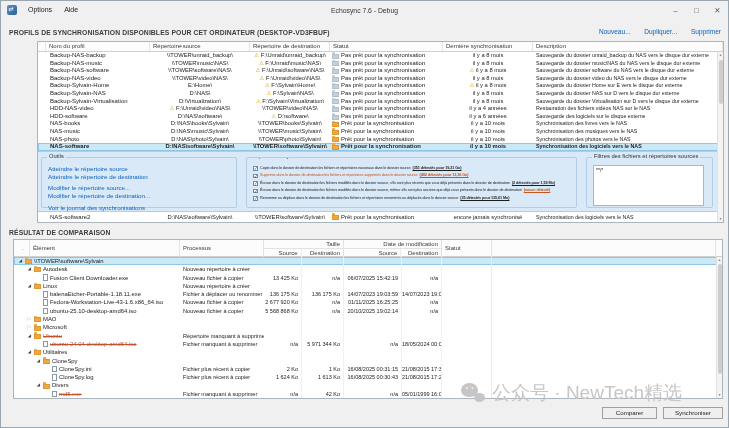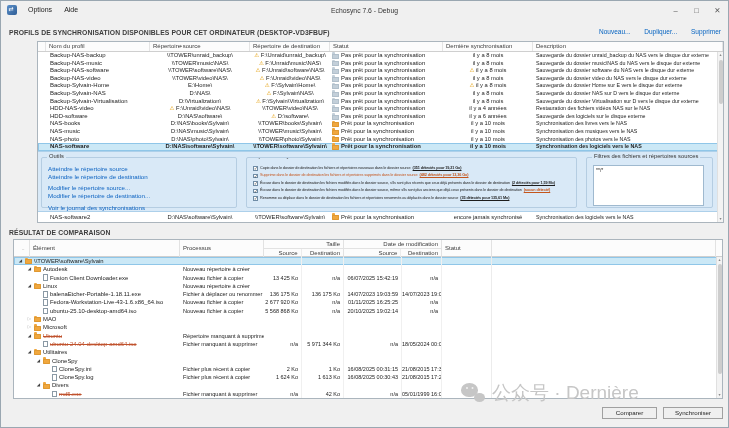--- a/index.html
+++ b/index.html
@@ -751,16 +751,16 @@
     </div>
   </div>
 
   <div class="btn" id="btn-compare">Comparer</div>
   <div class="btn" id="btn-sync">Synchroniser</div>
 
   <div class="wmark">
     <span class="wicon">
         <span class="weyes"></span>
       </span>
-    <span>公众号 · Dernière</span>
+    <span>公众号 · NewTech精选</span>
   </div>
 
 </div>
 
 </body></html>

